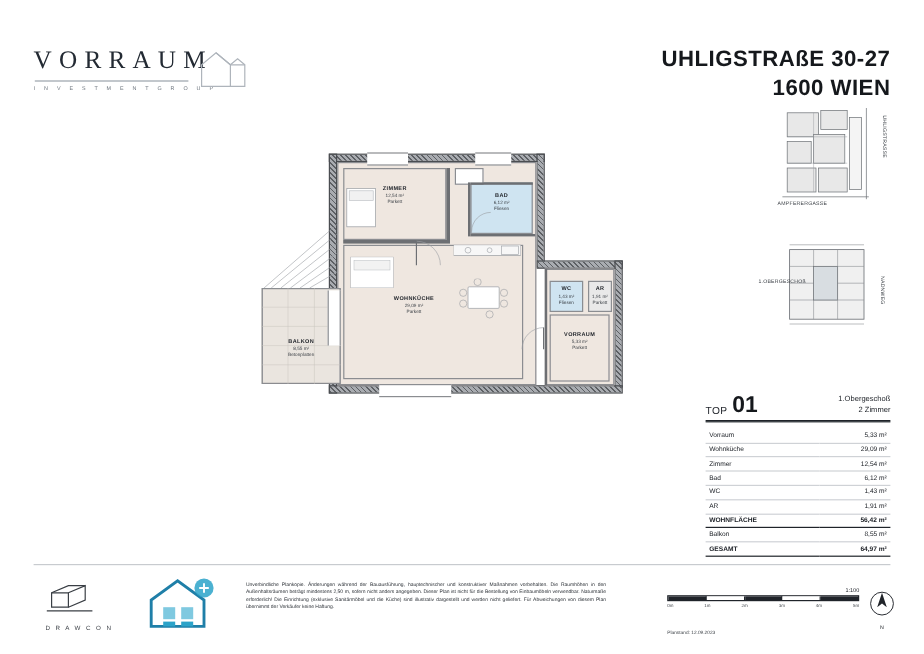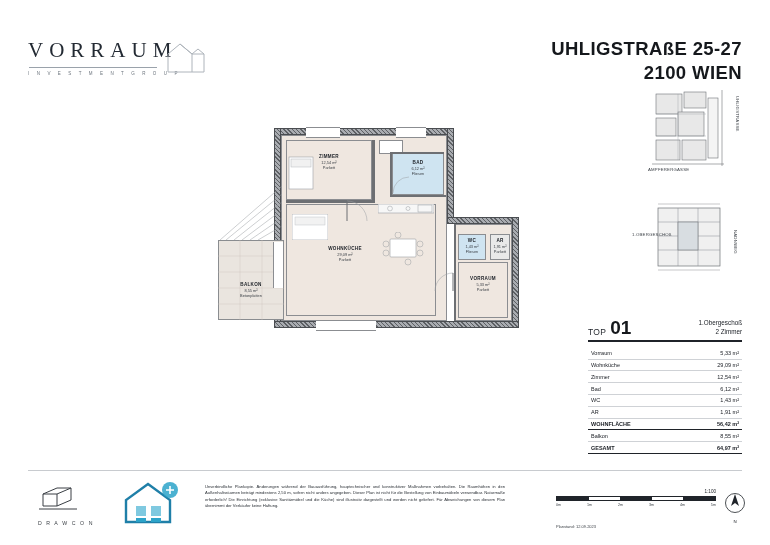--- a/index.html
+++ b/index.html
@@ -49,21 +49,21 @@
   .rm-white{background:#ffffff;}
   .rm-grey{background:#e9e9e9;}
   .rm-balcony{background:#ece7e1;}
 
   .rlabel{position:absolute;text-align:center;line-height:1.35;}
   .rlabel .nm{font-size:4.6px;font-weight:bold;color:#20242a;letter-spacing:.3px;}
   .rlabel .ar{font-size:3.9px;color:#3a3f45;}
   .rlabel .fl{font-size:3.9px;color:#3a3f45;}
 
   
-  .topbox{position:absolute;left:588px;top:318px;width:154px;}
+  .topbox{position:absolute;left:588px;top:328px;width:154px;}
   .topbox .hdr{display:flex;align-items:flex-end;justify-content:space-between;
     border-bottom:1px solid #1f2329;padding-bottom:3px;}
   .topbox .top-l{font-size:8.5px;color:#1f2329;letter-spacing:.3px;}
   .topbox .top-n{font-size:19px;font-weight:bold;color:#15181c;line-height:.95;margin-left:4px;}
   .topbox .right{text-align:right;font-size:6.3px;color:#20242a;line-height:1.5;}
 
   table.areas{border-collapse:collapse;width:100%;margin-top:6px;font-size:5.5px;}
   table.areas td{padding:2.4px 3px;color:#20242a;}
   table.areas td.v{text-align:right;}
   table.areas tr.line td{border-bottom:0.6px solid #cfd2d6;}
@@ -101,22 +101,22 @@
     <div class="rule"></div>
     <div class="sub">I N V E S T M E N T   G R O U P</div>
     <svg class="mark" viewBox="0 0 42 34">
       <path d="M2 32 L2 14 L14 4 L26 14 L26 32 Z" fill="none" stroke="#aeb4bb" stroke-width="1"></path>
       <path d="M14 4 L26 14 L38 14 L38 32 L26 32" fill="none" stroke="#aeb4bb" stroke-width="1"></path>
       <path d="M26 14 L32 9 L38 14" fill="none" stroke="#aeb4bb" stroke-width="1"></path>
     </svg>
   </div>
 
   <div class="title">
-    <div class="l1">UHLIGSTRAßE 25-27</div>
-    <div class="l2">2100 WIEN</div>
+    <div class="l1">UHLIGSTRAßE 30-27</div>
+    <div class="l2">1600 WIEN</div>
   </div>
 
   <div class="keyplan" style="left:648px;top:88px;width:90px;height:82px;">
     <svg width="90" height="82" viewBox="0 0 90 82">
       <g stroke="#6e7277" fill="#e8e8e8" stroke-width="0.6">
         <rect x="8" y="6" width="26" height="20"></rect>
         <rect x="36" y="4" width="22" height="16"></rect>
         <rect x="8" y="30" width="20" height="18"></rect>
         <rect x="30" y="24" width="26" height="24"></rect>
         <rect x="8" y="52" width="24" height="20"></rect>

